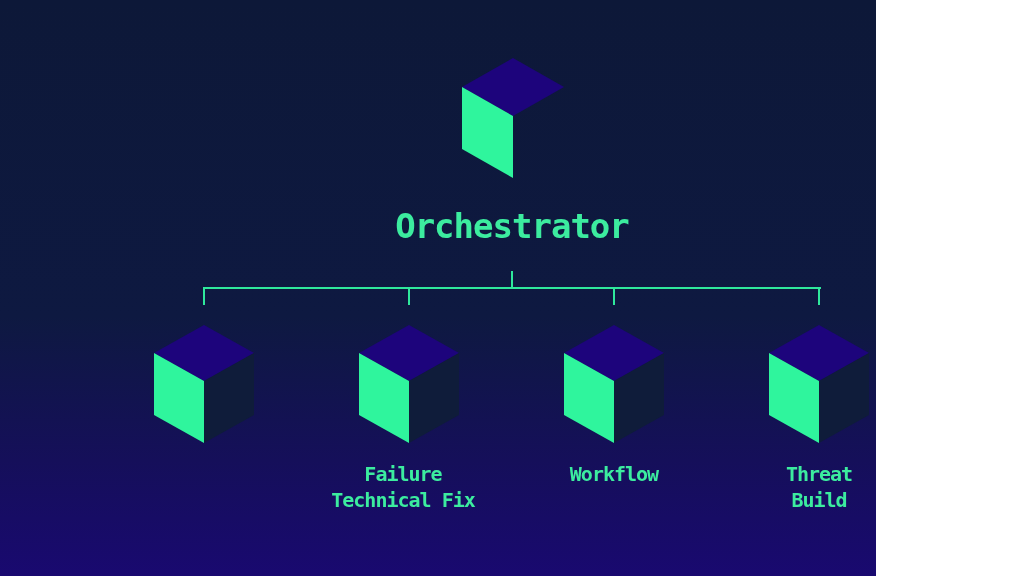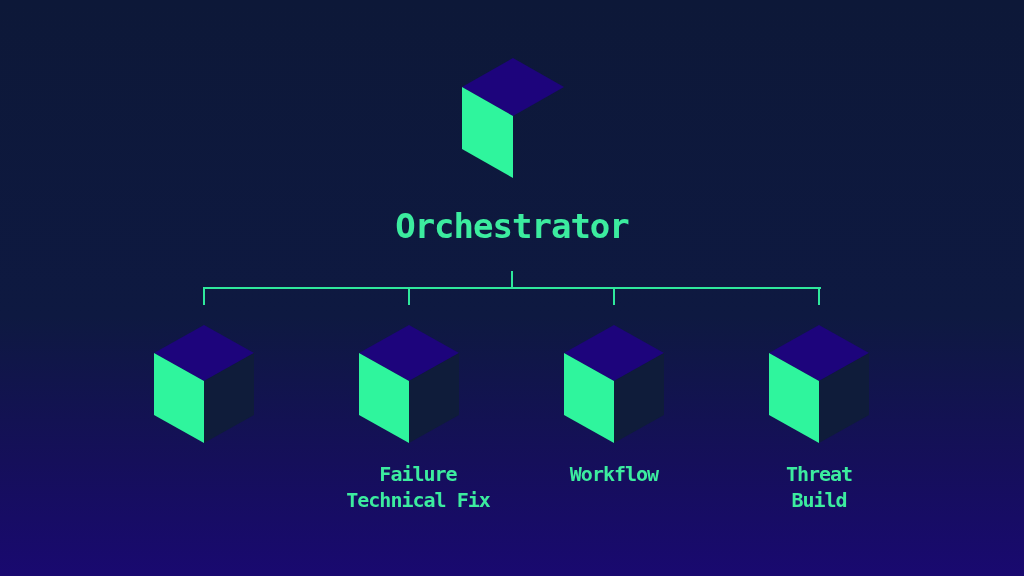--- a/index.html
+++ b/index.html
@@ -1,20 +1,20 @@
 <!DOCTYPE html>
 <html><head>
 <meta charset="utf-8">
 <style>
   html, body { margin: 0; padding: 0; }
   body { font-family: "DejaVu Sans Mono", "Liberation Mono", monospace; }
 
   .stage {
     position: relative;
-    width: 1024px;
+    width: 876px;
     height: 576px;
     overflow: hidden;
     background: linear-gradient(180deg,
       #0d1838 0%,
       #0e1941 55%,
       #150f5a 80%,
       #190970 100%);
   }
 
   .abs { position: absolute; }
@@ -54,21 +54,21 @@
     top: 461px; width: 220px;
     text-align: center;
     font-size: 20px;
     font-weight: 700;
     line-height: 26px;
     letter-spacing: -1px;
     color: #3cec9f;
   }
   .label span { display: block; }
   .label-1 { left: 94px; }
-  .label-2 { left: 308px; }
+  .label-2 { left: 293px; }
   .label-3 { left: 504px; }
   .label-4 { left: 709px; }
 </style>
 </head>
 <body>
 
 <div class="stage">
 
   <svg class="abs root-cube" viewBox="0 0 102 120">
     <polygon points="51,0 102,29 51,58 0,29" fill="#1d047c"></polygon>

